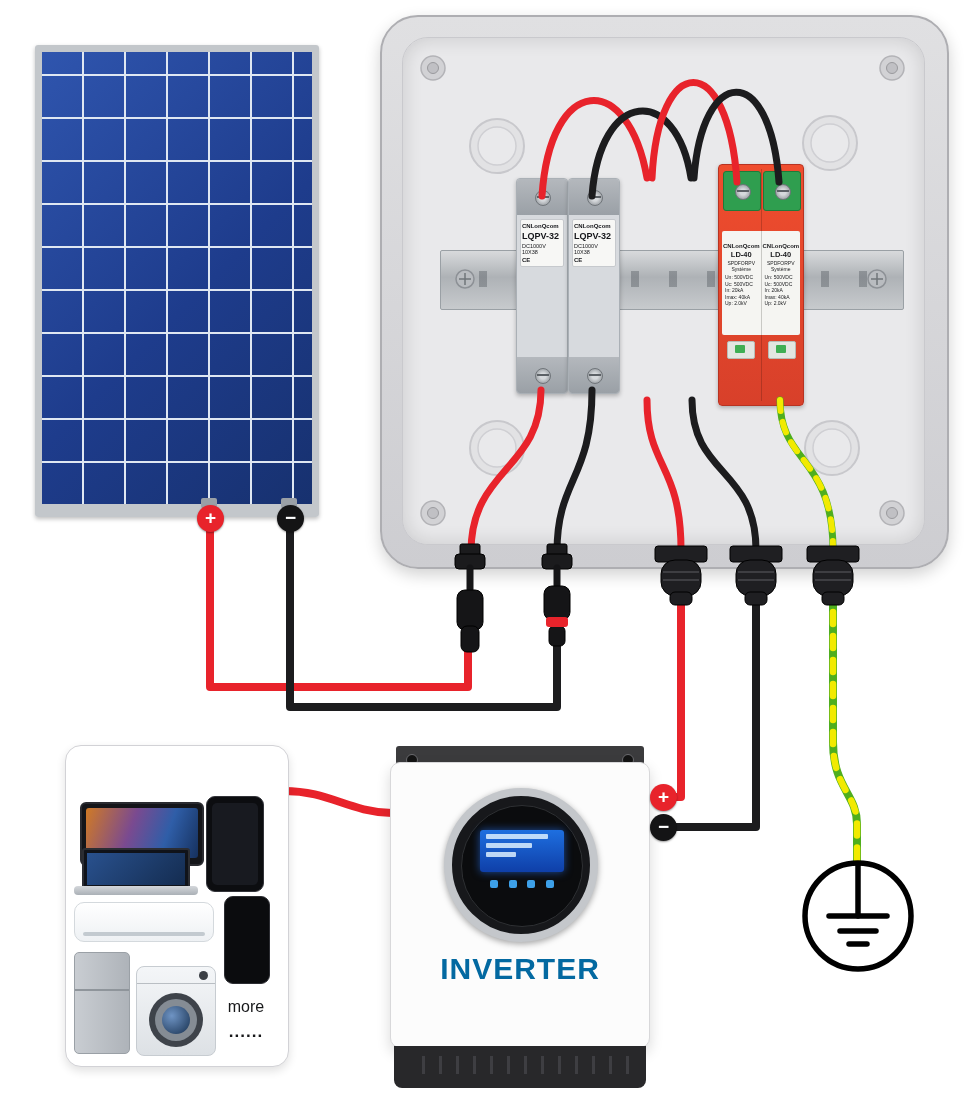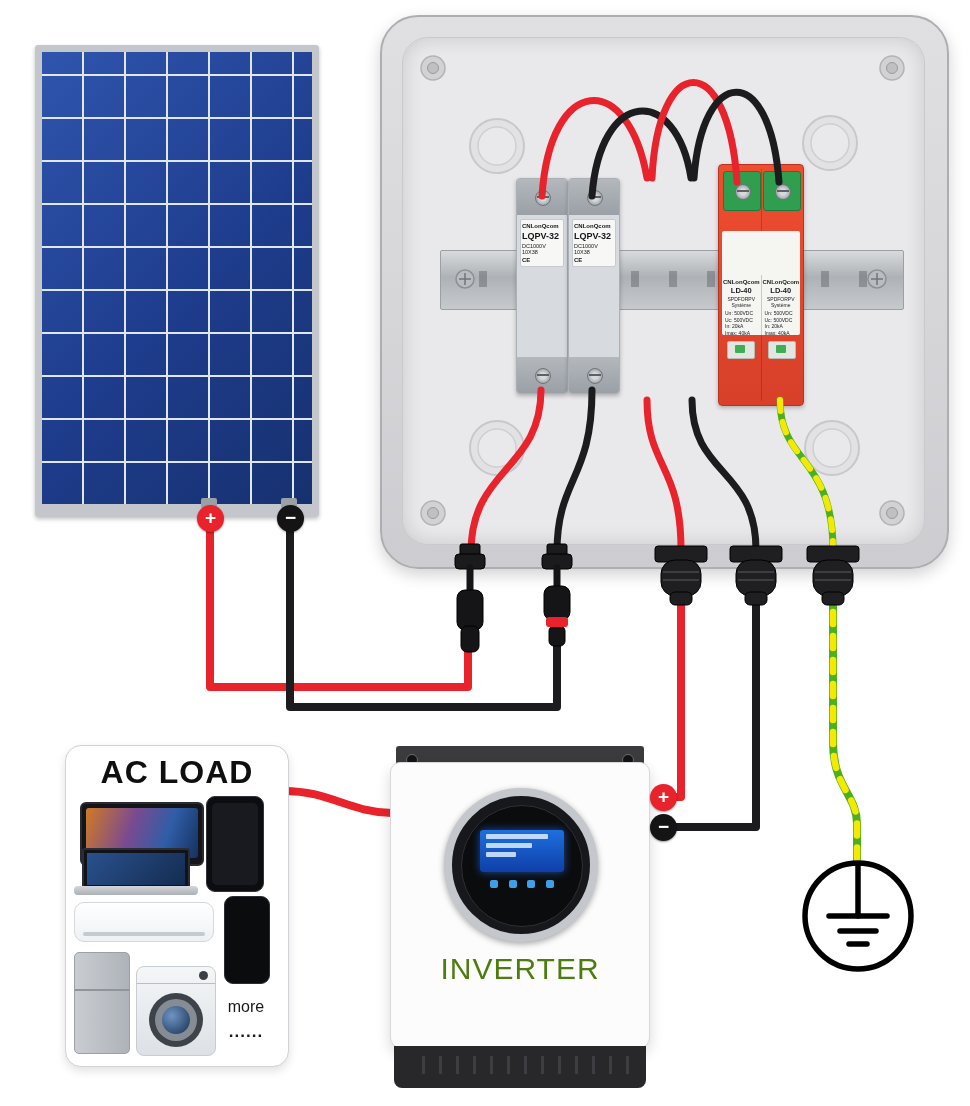--- a/index.html
+++ b/index.html
@@ -67,21 +67,21 @@
   .bk-toggle{position:absolute;left:10px;width:76px;top:128px;height:36px;border-radius:6px;
     background:linear-gradient(#e23530,#bf211e);box-shadow:inset 0 -4px 0 rgba(0,0,0,.25);}
   .bk-toggle:after{content:"";position:absolute;left:8px;right:8px;top:16px;height:4px;background:#8f1513;border-radius:2px;}
 
   .spd{left:718px;top:164px;width:84px;height:240px;border-radius:4px;
     background:linear-gradient(#ef4d2e,#d8402a);border:1px solid #b83322;box-shadow:0 2px 4px rgba(0,0,0,.25);}
   .spd .seam{position:absolute;left:42px;top:4px;bottom:4px;width:1px;background:rgba(0,0,0,.18);}
   .spd-term{position:absolute;top:6px;width:36px;height:38px;background:#2f9e4f;border:1px solid #1e7a39;border-radius:3px;}
   .spd-label{position:absolute;left:3px;right:3px;top:66px;height:104px;background:#f5f5f2;
     border-radius:2px;display:flex;}
-  .spd-col{flex:1;padding:4px 1px;text-align:center;color:#1a1b1e;overflow:hidden;margin-top:44px;}
+  .spd-col{flex:1;padding:12px 1px;text-align:center;color:#1a1b1e;overflow:hidden;}
   .spd-col + .spd-col{border-left:1px solid #c9c9c5;}
   .spd-col .brand{font-size:6px;font-weight:bold;}
   .spd-col .model{font-size:7.5px;font-weight:bold;margin:1px 0;}
   .spd-col .tiny{font-size:5px;}
   .spd-col .specs{margin-top:2px;text-align:left;padding-left:2px;}
   .spd-col .specs div{font-size:5px;line-height:1.3;white-space:nowrap;}
   .spd-window{position:absolute;top:176px;width:26px;height:16px;background:#e2e6e1;
     border:1px solid #b8bcb6;border-radius:2px;}
   .spd-window:after{content:"";position:absolute;left:7px;top:3px;width:10px;height:8px;background:#3fae53;border-radius:1px;}
 
@@ -94,21 +94,21 @@
   .inv-display{position:absolute;left:53px;top:25px;width:138px;height:138px;border-radius:50%;
     background:#17181b;border:8px solid #c4c7cb;box-shadow:0 2px 6px rgba(0,0,0,.35);}
   .inv-display-inner{position:absolute;left:9px;top:9px;width:120px;height:120px;border-radius:50%;
     background:#0b0c0e;border:1px solid #2e3033;}
   .inv-lcd{position:absolute;left:18px;top:24px;width:84px;height:42px;border-radius:3px;
     background:linear-gradient(#1e6fe0,#0f3fa8);box-shadow:0 0 8px rgba(40,120,255,.6);padding:4px 6px;box-sizing:border-box;}
   .inv-lcd .seg{height:5px;background:rgba(220,238,255,.85);border-radius:1px;margin-bottom:4px;}
   .inv-btnrow{position:absolute;left:28px;top:74px;width:64px;display:flex;justify-content:space-between;}
   .inv-btnrow span{width:8px;height:8px;border-radius:2px;background:#3da0e8;}
   .inv-label{position:absolute;left:0;width:100%;top:189px;text-align:center;font-size:30px;
-    font-weight:400;letter-spacing:1px;color:#4d7c0f;}
+    font-weight:700;letter-spacing:1px;color:#0369a1;}
   .inv-base{position:absolute;left:4px;top:300px;width:252px;height:42px;background:#28282a;border-radius:0 0 8px 8px;}
   .inv-base:after{content:"";position:absolute;left:14px;right:14px;top:10px;height:18px;
     background:repeating-linear-gradient(90deg,#28282a 0 14px,#3e3e42 14px 17px);}
 
   
   .ac-load{left:65px;top:745px;width:222px;height:320px;z-index:4;background:#fff;
     border:1.5px solid #d2d2d6;border-radius:16px;box-shadow:0 4px 10px rgba(0,0,0,.12);}
   .ac-title{position:absolute;left:0;width:100%;top:8px;text-align:center;
     font-size:32px;font-weight:800;color:#0f0f10;letter-spacing:1px;}
   .tv{position:absolute;left:14px;top:56px;width:120px;height:60px;background:#141519;
@@ -353,21 +353,20 @@
         </div>
       </div>
       <div class="inv-label">INVERTER</div>
     </div>
     <div class="inv-base"></div>
   </div>
   <div class="abs badge plus" style="left:650px;top:784px;">+</div>
   <div class="abs badge minus" style="left:650px;top:814px;">−</div>
 
   <div class="abs ac-load">
-    <div class="ac-title">AC LOAD</div>
     <div class="tv">
         <div class="tv-screen"></div>
       </div>
     <div class="tablet"></div>
     <div class="laptop-screen"></div>
     <div class="laptop-base"></div>
     <div class="ac-unit"></div>
     <div class="phone"></div>
     <div class="fridge"></div>
     <div class="washer">

